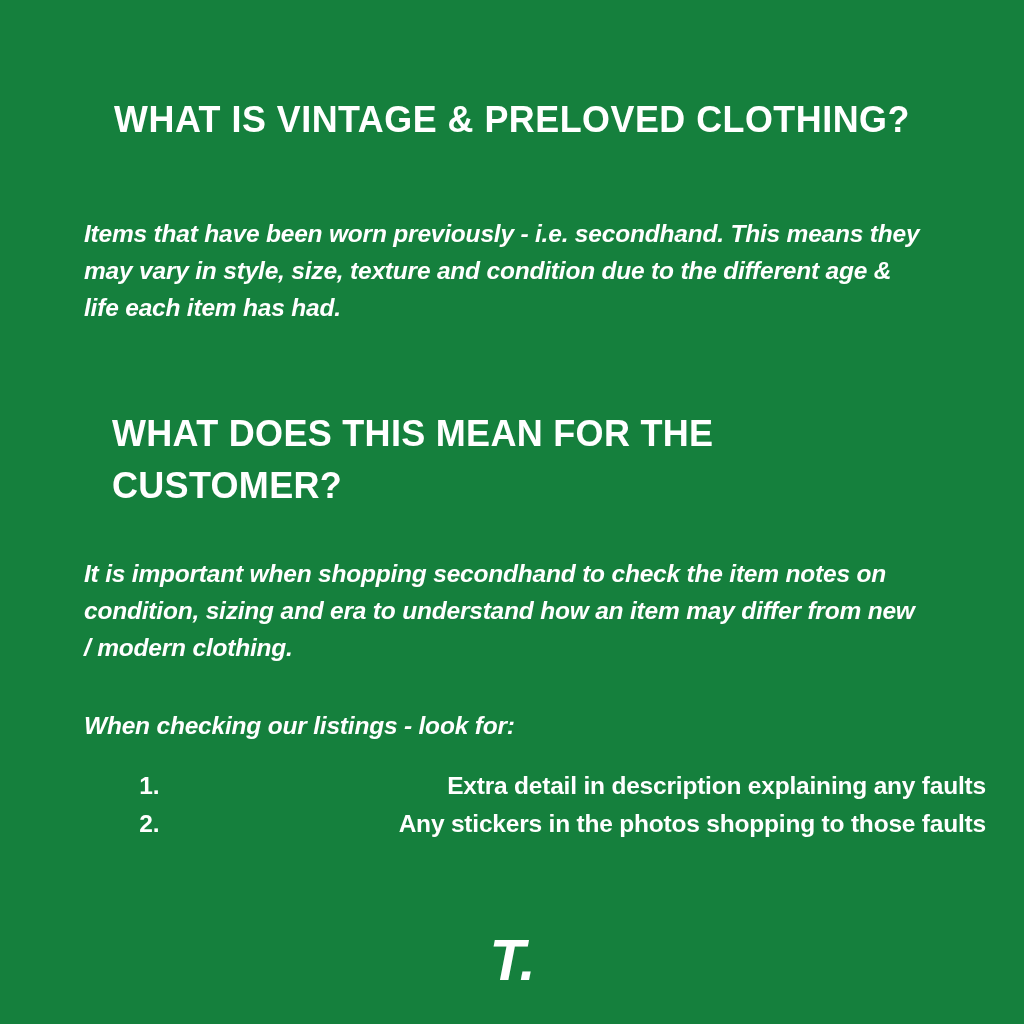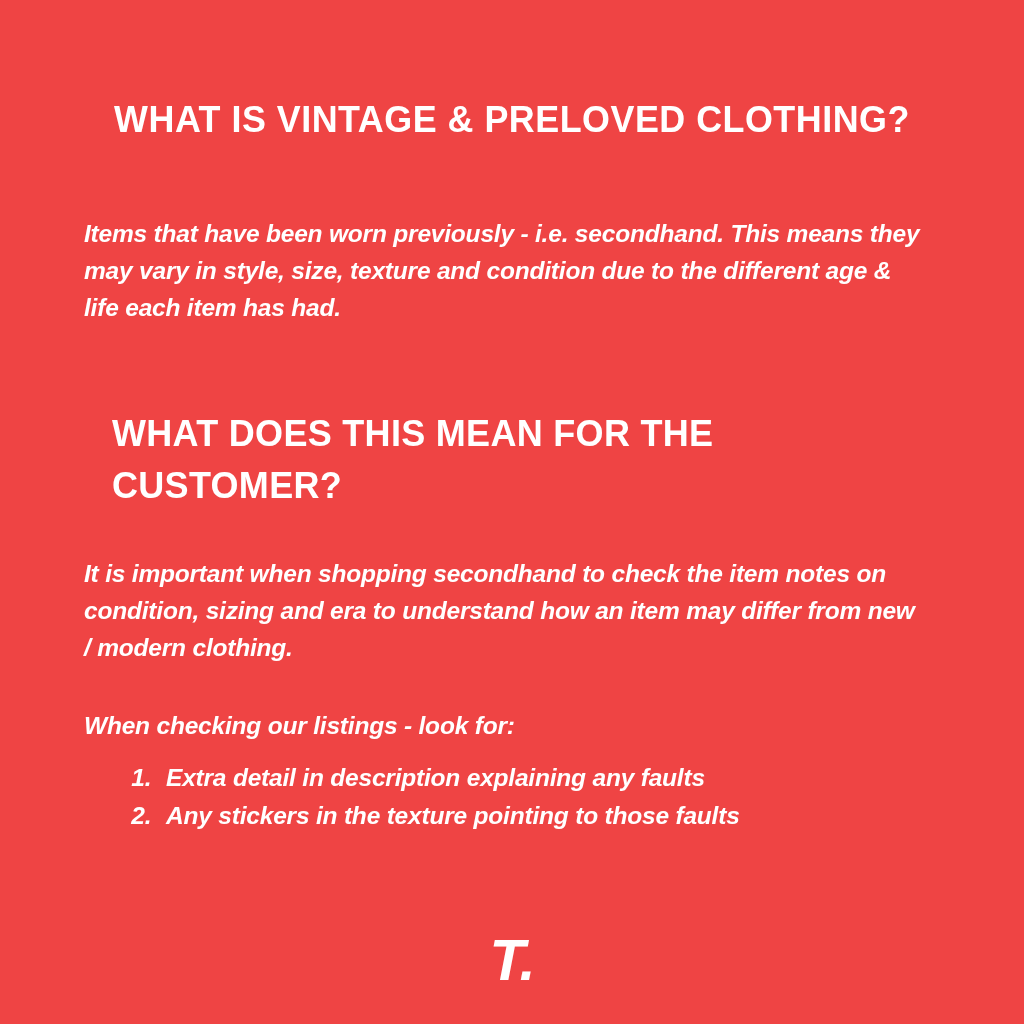--- a/index.html
+++ b/index.html
@@ -11,21 +11,21 @@
     height: 1024px;
     background: #000000;
     color: #ffffff;
     font-family: "Liberation Sans", sans-serif;
     overflow: hidden;
   }
   .page {
     position: relative;
     width: 1024px;
     height: 1024px;
-    background: #ef4444;
+    background: #15803d;
     box-sizing: border-box;
   }
   .heading-main {
     position: absolute;
     left: 0;
     right: 0;
     top: 74px;
     text-align: center;
     font-size: 37px;
     font-weight: bold;
@@ -55,27 +55,27 @@
     line-height: 52px;
     letter-spacing: 0.3px;
   }
   #para-2 { top: 530px; }
   #para-3 { top: 682px; }
   .list {
     position: absolute;
     left: 118px;
     top: 755px;
     width: 820px;
-    margin: 4px;
+    margin: 12px;
     padding: 0 0 0 36px;
     font-size: 24.5px;
     font-weight: bold;
-    font-style: italic;
     line-height: 38px;
     letter-spacing: -0.2px;
+    text-align: right;
   }
   .list li {
     padding-left: 8px;
   }
   .logo {
     position: absolute;
     left: 0;
     right: 0;
     top: 930px;
     text-align: center;
@@ -96,18 +96,18 @@
   <p class="para-block" id="para-1">Items that have been worn previously - i.e. secondhand. This means they may vary in style, size, texture and condition due to the different age &amp; life each item has had.</p>
 
   <h2 class="heading-sub">WHAT DOES THIS MEAN FOR THE CUSTOMER?</h2>
 
   <p class="para-block" id="para-2">It is important when shopping secondhand to check the item notes on condition, sizing and era to understand how an item may differ from new / modern clothing.</p>
 
   <p class="para-block" id="para-3">When checking our listings - look for:</p>
 
   <ol class="list">
     <li>Extra detail in description explaining any faults</li>
-    <li>Any stickers in the texture pointing to those faults</li>
+    <li>Any stickers in the photos shopping to those faults</li>
   </ol>
 
   <div class="logo">T.</div>
 
 </div>
 
 </body></html>

